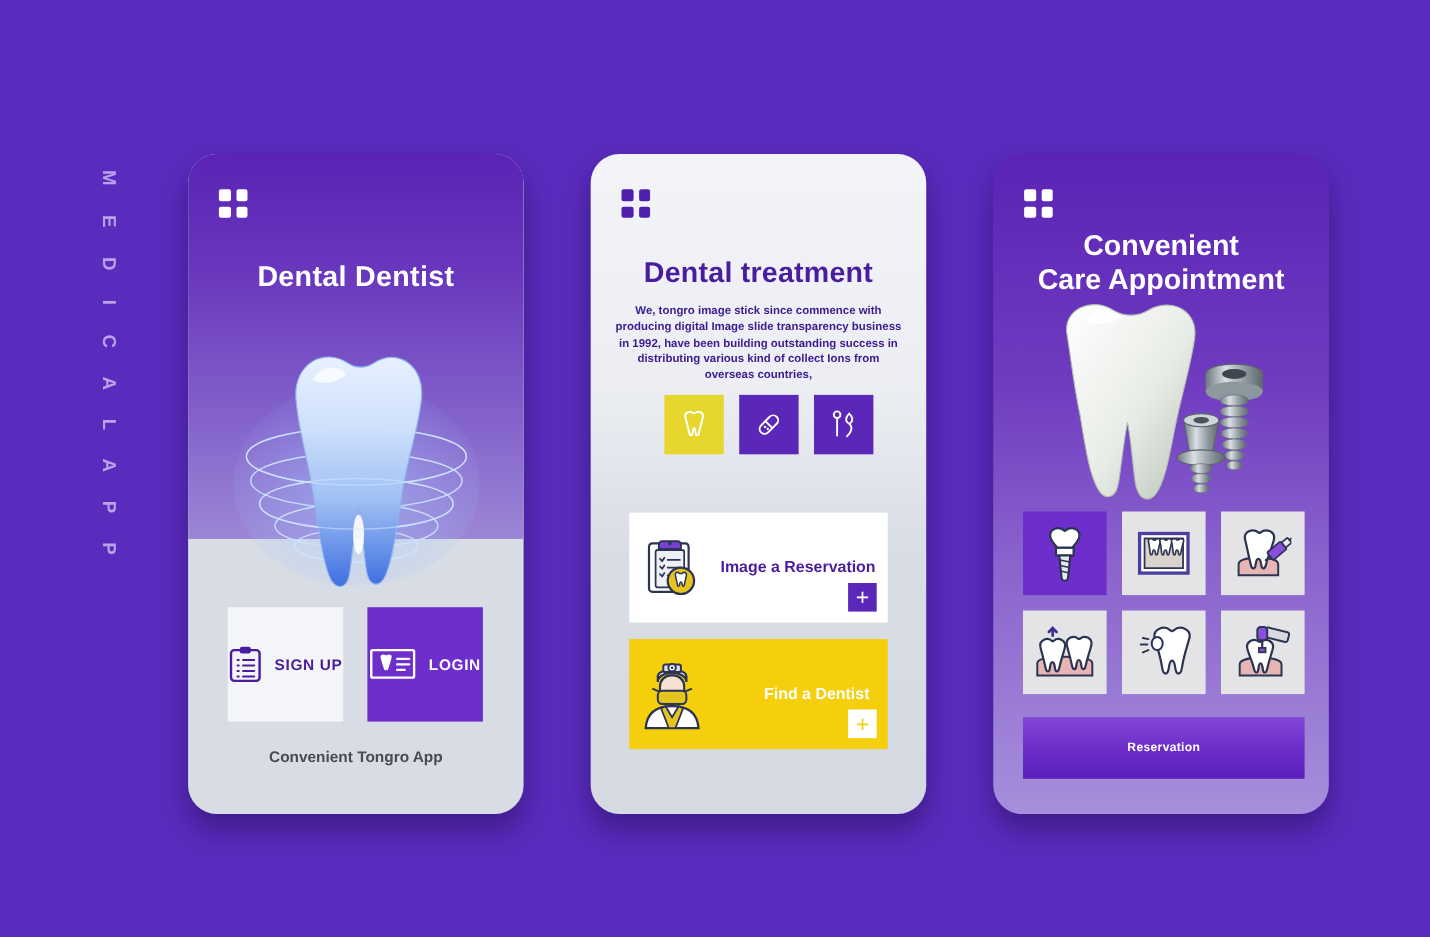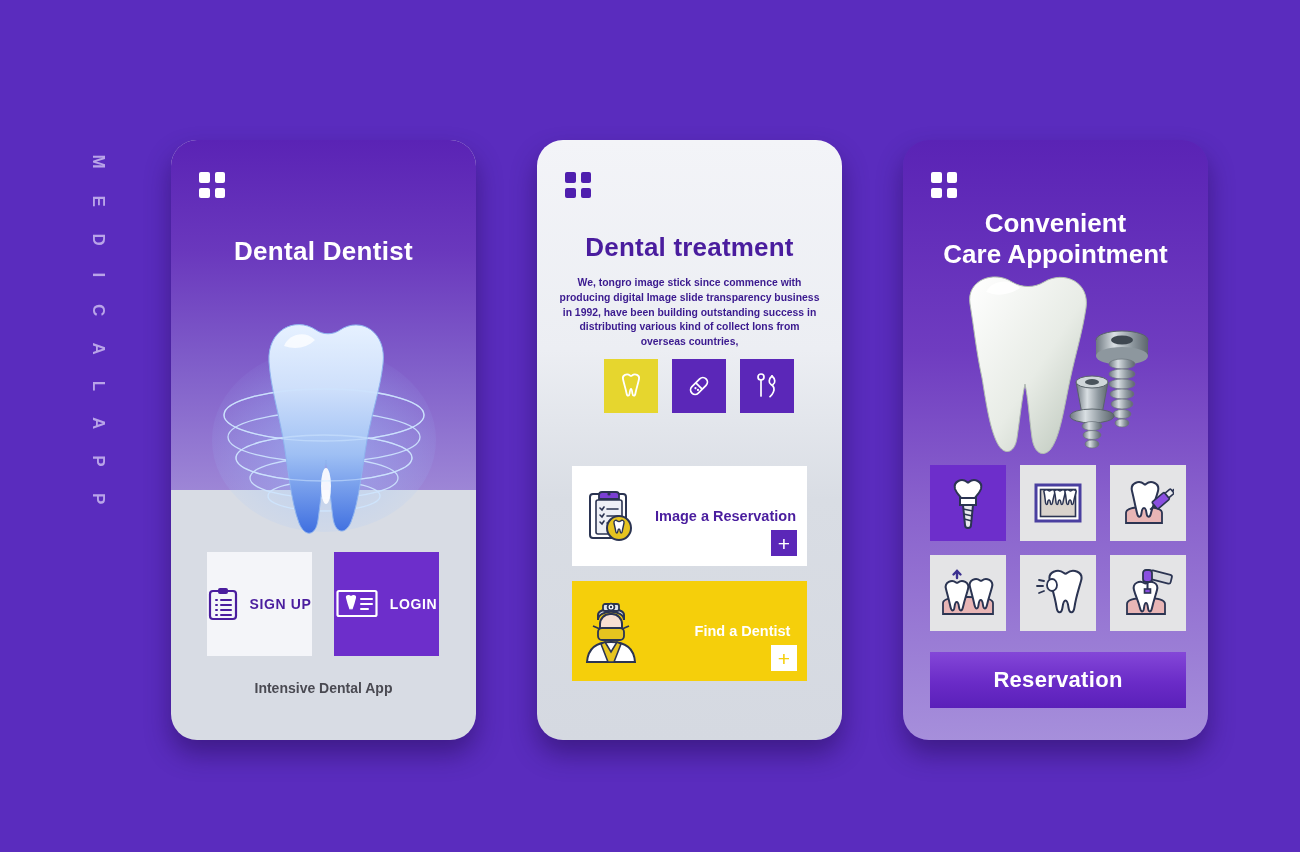--- a/index.html
+++ b/index.html
@@ -126,21 +126,21 @@
     position: absolute; left: 27px; top: 325px;
     display: grid; grid-template-columns: repeat(3, 76px); grid-template-rows: repeat(2, 76px);
     gap: 14px;
   }
   .igcell { background: #e4e4e6; display:flex; align-items:center; justify-content:center; }
   .igcell.sel { background: #6d2ecb; }
   .res-btn {
     position: absolute; left: 27px; top: 512px;
     width: 256px; height: 56px;
     background: linear-gradient(180deg,#8447d8 0%,#6a2bc7 55%,#5a20b9 100%);
-    color: #fff; font-size: 22px; font-weight: 700;
+    color: #fff; font-size: 11px; font-weight: 700;
     display:flex; align-items:center; justify-content:center;
     letter-spacing: .3px;
   }
 </style>
 </head>
 <body>
 
 <div id="stage">
 
   <div class="vlabel">
@@ -220,21 +220,21 @@
           <g stroke="#fff" stroke-width="2" stroke-linecap="round">
             <line x1="25" y1="11" x2="36" y2="11"></line>
             <line x1="25" y1="16" x2="36" y2="16"></line>
             <line x1="25" y1="21" x2="32" y2="21"></line>
           </g>
         </svg>
         <span>LOGIN</span>
       </div>
     </div>
 
-    <div class="caption">Intensive Dental App</div>
+    <div class="caption">Convenient Tongro App</div>
   </div>
 
   <div class="phone" id="phone2">
     <div class="grid-icon">
       <i></i>
         <i></i>
       <i></i>
         <i></i>
     </div>
 

